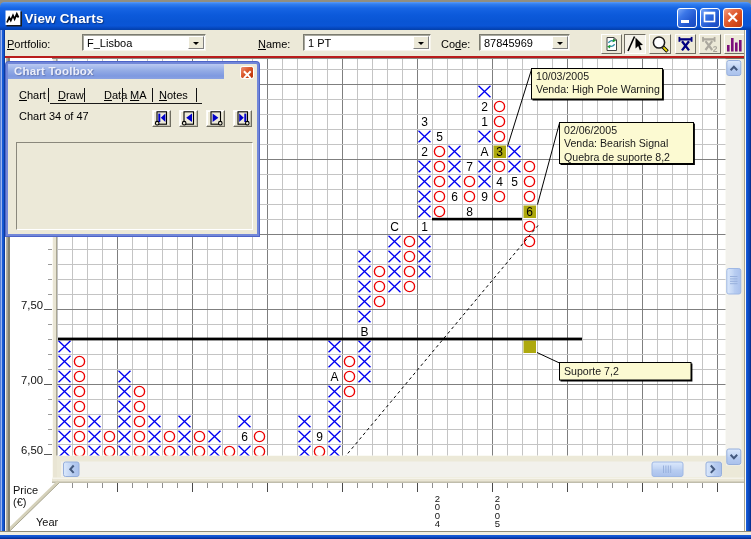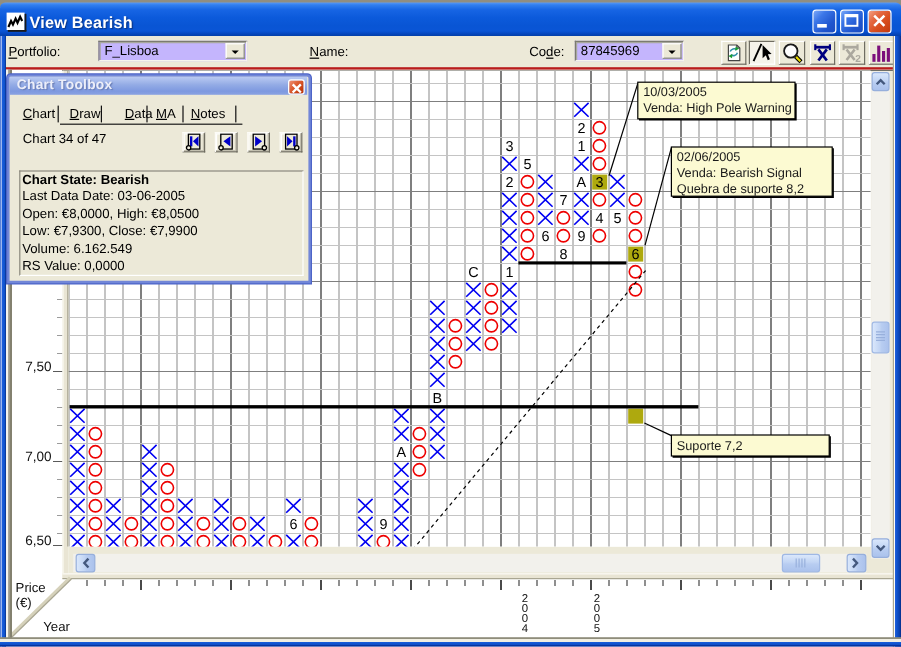--- a/index.html
+++ b/index.html
@@ -6,32 +6,32 @@
 .abs { position:absolute; }
 #topedge { left:0; top:0; width:751px; height:6px; background:#918E81; }
 #titlebar { left:0; top:1.5px; width:751px; height:28.5px; border-radius:4.5px 4.5px 0 0;
  background:linear-gradient(180deg,#5E9CF5 0%,#3D87F2 5%,#2F7CEE 9%,#1765E4 22%,#0C5ADB 45%,#0955D4 70%,#0A55D6 85%,#0546BC 94%,#0440A8 100%); }
 #titlebar .ttl { position:absolute; left:24.5px; top:9px; color:#FFFFFF; font-size:13.5px; font-weight:bold; letter-spacing:0.2px; text-shadow:1px 1px 1px #0A3585; }
 .wbtn { position:absolute; top:6.5px; width:20px; height:19.5px; border:1px solid #FFFFFF; border-radius:3px; }
 .bblue { background:linear-gradient(135deg,#7BA8F8 0%,#3C77E8 30%,#1F55CE 70%,#1B4CC0 100%); }
 .bred { background:linear-gradient(135deg,#F4A083 0%,#E56A44 30%,#D94E1E 60%,#C23A0F 100%); }
 #toolbar { left:0; top:30px; width:751px; height:28px; background:#ECE9D8; border-bottom:2px solid #b91c1c; }
 .tlabel { position:absolute; top:8px; font-size:11px; color:#000; }
-.combo { position:absolute; top:4px; height:17px; background:#c4b5fd; border:1px solid #7B7B70; border-right-color:#F6F4EC; border-bottom-color:#F6F4EC; box-shadow:inset 1px 1px 0 #A8A89E; font-size:11px;padding-left:24px; }
+.combo { position:absolute; top:4px; height:17px; background:#ffffff; border:1px solid #7B7B70; border-right-color:#F6F4EC; border-bottom-color:#F6F4EC; box-shadow:inset 1px 1px 0 #A8A89E; font-size:11px;padding-left:24px; }
 .combo span { position:absolute; left:4px; top:1.5px; }
 .cbtn { position:absolute; right:0px; top:0px; width:16px; height:13px; background:#ECE9D8; border:1px solid #808080; border-top-color:#fff; border-left-color:#fff; }
 .cbtn i { position:absolute; left:4px; top:5px; width:0; height:0; border-left:3.5px solid transparent; border-right:3.5px solid transparent; border-top:3.5px solid #000; }
 .tbtn { position:absolute; top:3.5px; width:21px; height:20px; background:#ECE9D8; border:1px solid #6F6D62; border-top-color:#FFF; border-left-color:#FFF; }
 .tbtn.pressed { background:#F5F3EA; border:1px solid #FFF; border-top-color:#6F6D62; border-left-color:#6F6D62; }
 #lbrd { left:0; top:30px; width:5px; height:509px; background:linear-gradient(90deg,#5A82D8 0,#5A82D8 1px,#9DB6EF 1px,#9DB6EF 1.8px,#1A5EDC 1.8px,#0F52CC 4px,#0A3A9E 4.2px,#0A3A9E 5px); }
 #lrdg { left:5px; top:58px; width:4.5px; height:473.5px; background:linear-gradient(90deg,#F5F4EE 0,#F5F4EE 1.5px,#B5B2A4 1.5px,#9C998A 3px,#83816F 3.2px,#83816F 4.5px); }
 #rbrd { left:744.3px; top:30px; width:6.7px; height:509px; background:linear-gradient(90deg,#A9A692 0,#A9A692 1px,#FDFDF8 1px,#FDFDF8 1.9px,#2161DE 1.9px,#0F52CC 3.5px,#0A42B0 5.5px,#072E8C 6.7px); }
 #bbrd { left:0px; top:531px; width:751px; height:8px; background:linear-gradient(180deg,#8F8D7B 0,#8F8D7B 1.2px,#F0EEE2 1.2px,#F0EEE2 3.8px,#1A5EDC 3.8px,#0D4FC8 6.2px,#06309A 7px,#06309A 8px); }
 #toolbox { left:6px; top:62px; width:253px; height:174px; background:#ECE9D8; border:2.5px solid #7287D8; border-radius:3px 3px 0 0; box-shadow:0 0 0 1px #4D64C8; }
-#tbxtitle { position:absolute; left:0; top:0; width:248px; height:15px; background:linear-gradient(180deg,#BACAF2 0%,#93ABE5 45%,#7E99E0 80%,#8AA2E2 100%); color:#ECEEF9; font-weight:bold; font-size:11.5px; padding-left:6px; line-height:14.5px; letter-spacing:0.2px; text-shadow:1px 1px 1px #677BB4; }
+#tbxtitle { position:absolute; left:0; top:0; width:216px; height:15px; background:linear-gradient(180deg,#BACAF2 0%,#93ABE5 45%,#7E99E0 80%,#8AA2E2 100%); color:#ECEEF9; font-weight:bold; font-size:11.5px; padding-left:6px; line-height:14.5px; letter-spacing:0.2px; text-shadow:1px 1px 1px #677BB4; }
 #tbxclose { position:absolute; right:3.5px; top:2px; width:14px; height:13px; border:1px solid #fff; border-radius:2.5px; background:linear-gradient(135deg,#EE9377 0%,#DE5E33 40%,#C23A0C 80%); }
 .tabsep { position:absolute; width:1.3px; height:14px; background:#111111; top:24px; }
 #tabline { position:absolute; left:42px; top:38.5px; width:152px; height:1.2px; background:#1A1A1A; }
 .tablbl { position:absolute; top:25px; font-size:11px; color:#000; }
 .navb { position:absolute; top:46px; width:19.5px; height:17px; background:#EDEAD9; border:1px solid #6E6C60; border-top-color:#FDFCF7; border-left-color:#FDFCF7; box-shadow:inset -1px -1px 0 #C2BFAF, inset 1px 1px 0 #FFFFFF; }
 #infopanel { position:absolute; left:7.5px; top:77.5px; width:237px; height:88px; border:1px solid #8A887C; border-right-color:#FFF; border-bottom-color:#FFF; }
 #infotext { position:absolute; left:10.5px; top:79px; font-size:11px; line-height:14.4px; color:#000; }
 u { text-decoration:underline; }
 </style></head>
 <body>
@@ -410,21 +410,21 @@
     <line x1="670.7" y1="465.5" x2="670.7" y2="473" stroke="#98B0DC" stroke-width="1"></line>
   </svg>
 <div class="abs" id="topedge"></div>
 <div class="abs" id="titlebar">
  <svg width="19" height="18" style="position:absolute;left:5px;top:8.5px">
   <rect x="0.5" y="0.5" width="15" height="14.5" fill="#FFFFFF"></rect>
   <rect x="15.5" y="1.5" width="1.5" height="14.5" fill="#1A1A1A"></rect>
       <rect x="1.5" y="15" width="15.5" height="1.5" fill="#1A1A1A"></rect>
   <path d="M2 12.5 L4.2 7.5 L5.8 10.5 L8 5.5 L9.6 9 L11.8 4 L13.5 7.5" stroke="#000" stroke-width="1.8" fill="none"></path>
  </svg>
- <span class="ttl">View Bearish</span>
+ <span class="ttl">View Charts</span>
  <div class="wbtn bblue" style="left:677px">
    <svg width="18" height="17">
         <rect x="3" y="11" width="8" height="3" fill="#fff"></rect>
       </svg></div>
  <div class="wbtn bblue" style="left:700px">
    <svg width="18" height="17">
         <rect x="3.5" y="3.5" width="10" height="9" fill="none" stroke="#fff" stroke-width="1.6"></rect>
         <rect x="3.5" y="3" width="10" height="2.4" fill="#fff"></rect>
       </svg></div>
  <div class="wbtn bred" style="left:723px">
@@ -434,20 +434,26 @@
 </div>
 <div class="abs" id="toolbar">
  <span class="tlabel" style="left:7px"><u>P</u>ortfolio:</span>
  <div class="combo" style="left:82px;width:124px">
       <span>F_Lisboa</span>
       <div class="cbtn" style="top:1px;right:1px">
         <i></i>
       </div>
     </div>
  <span class="tlabel" style="left:258px"><u>N</u>ame:</span>
+ <div class="combo" style="left:303px;width:128px">
+      <span>1 PT</span>
+      <div class="cbtn" style="top:1px;right:1px">
+        <i></i>
+      </div>
+    </div>
  <span class="tlabel" style="left:441px">Co<u>d</u>e:</span>
  <div class="combo" style="left:479px;width:91px">
       <span>87845969</span>
       <div class="cbtn" style="top:1px;right:1px">
         <i></i>
       </div>
     </div>
  <div class="tbtn" style="left:600.5px">
   <svg width="19" height="18">
    <path d="M5 2.5 h7 l2.5 2.5 v10.5 h-9.5 z" fill="#FFFFFF" stroke="#444" stroke-width="1"></path>
@@ -528,13 +534,12 @@
    <path d="M5.6 2.6 L5.6 11 L11.4 6.8 Z" fill="#0000C8"></path>
    <circle cx="13.3" cy="12.2" r="1.8" fill="#EDEAD9" stroke="#000" stroke-width="1.1"></circle>
       </svg></div>
  <div class="navb" style="left:224.5px"><svg width="18" height="15">
    <rect x="4" y="0.8" width="9.5" height="12.4" fill="none" stroke="#000" stroke-width="1.1"></rect>
    <path d="M5.2 2.6 L5.2 11 L9.8 6.8 Z" fill="#0000C8"></path>
         <rect x="10.3" y="2.6" width="2" height="8.4" fill="#0000C8"></rect>
    <circle cx="13.3" cy="12.2" r="1.8" fill="#EDEAD9" stroke="#000" stroke-width="1.1"></circle>
       </svg></div>
  <div id="infopanel"></div>
- <div id="infotext"><b>Chart State: Bearish</b><br>Last Data Date: 03-06-2005<br>Open: €8,0000, High: €8,0500<br>Low: €7,9300, Close: €7,9900<br>Volume: 6.162.549<br>RS Value: 0,0000</div>
 </div>
 </body></html>

